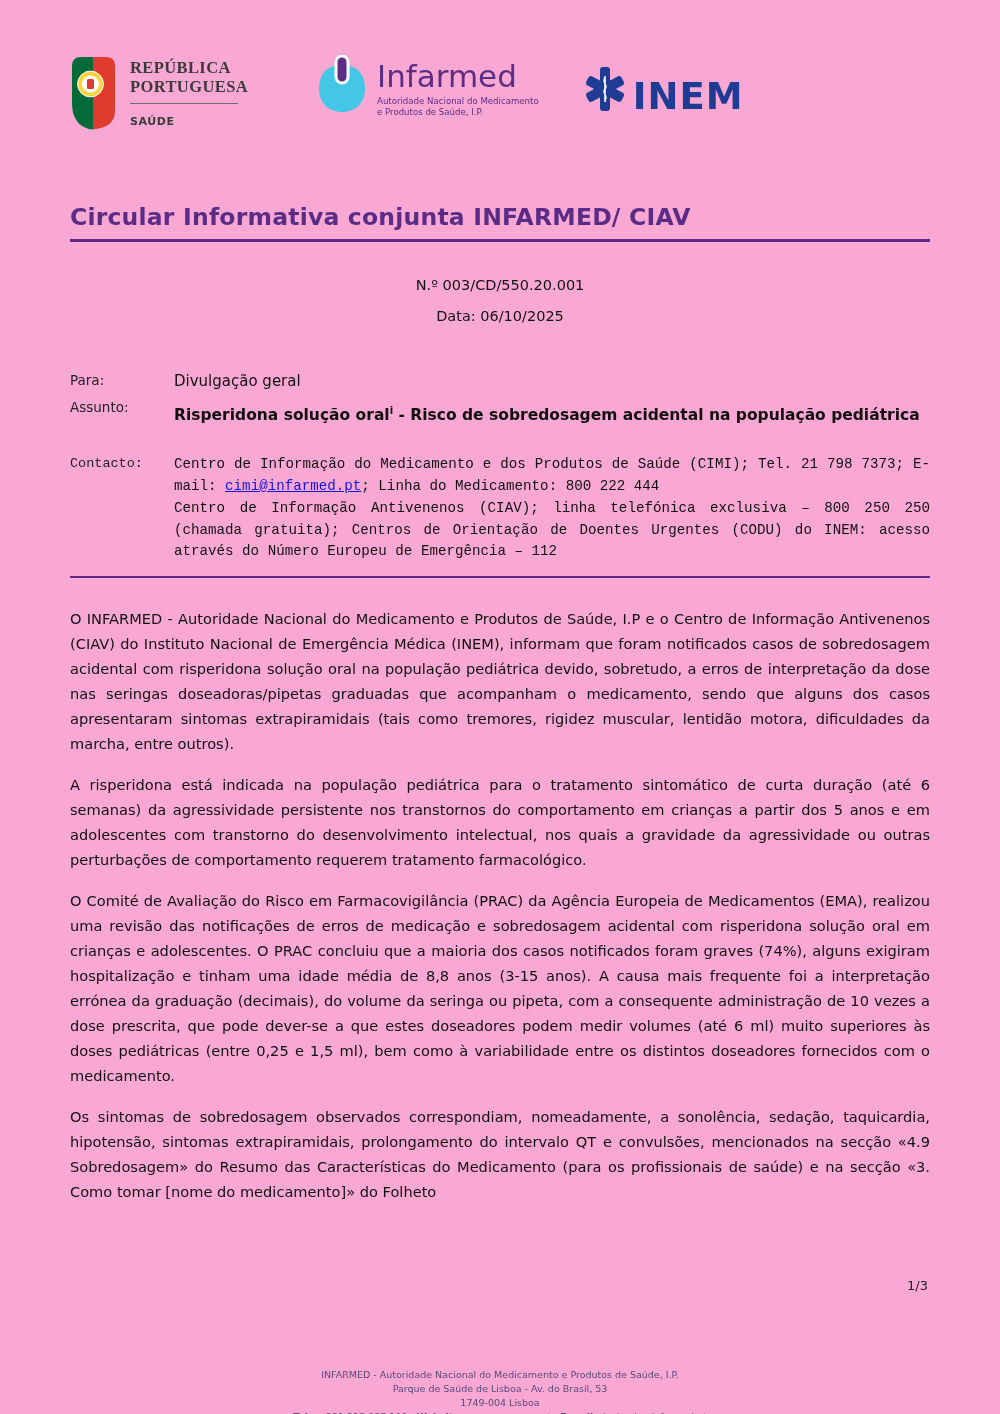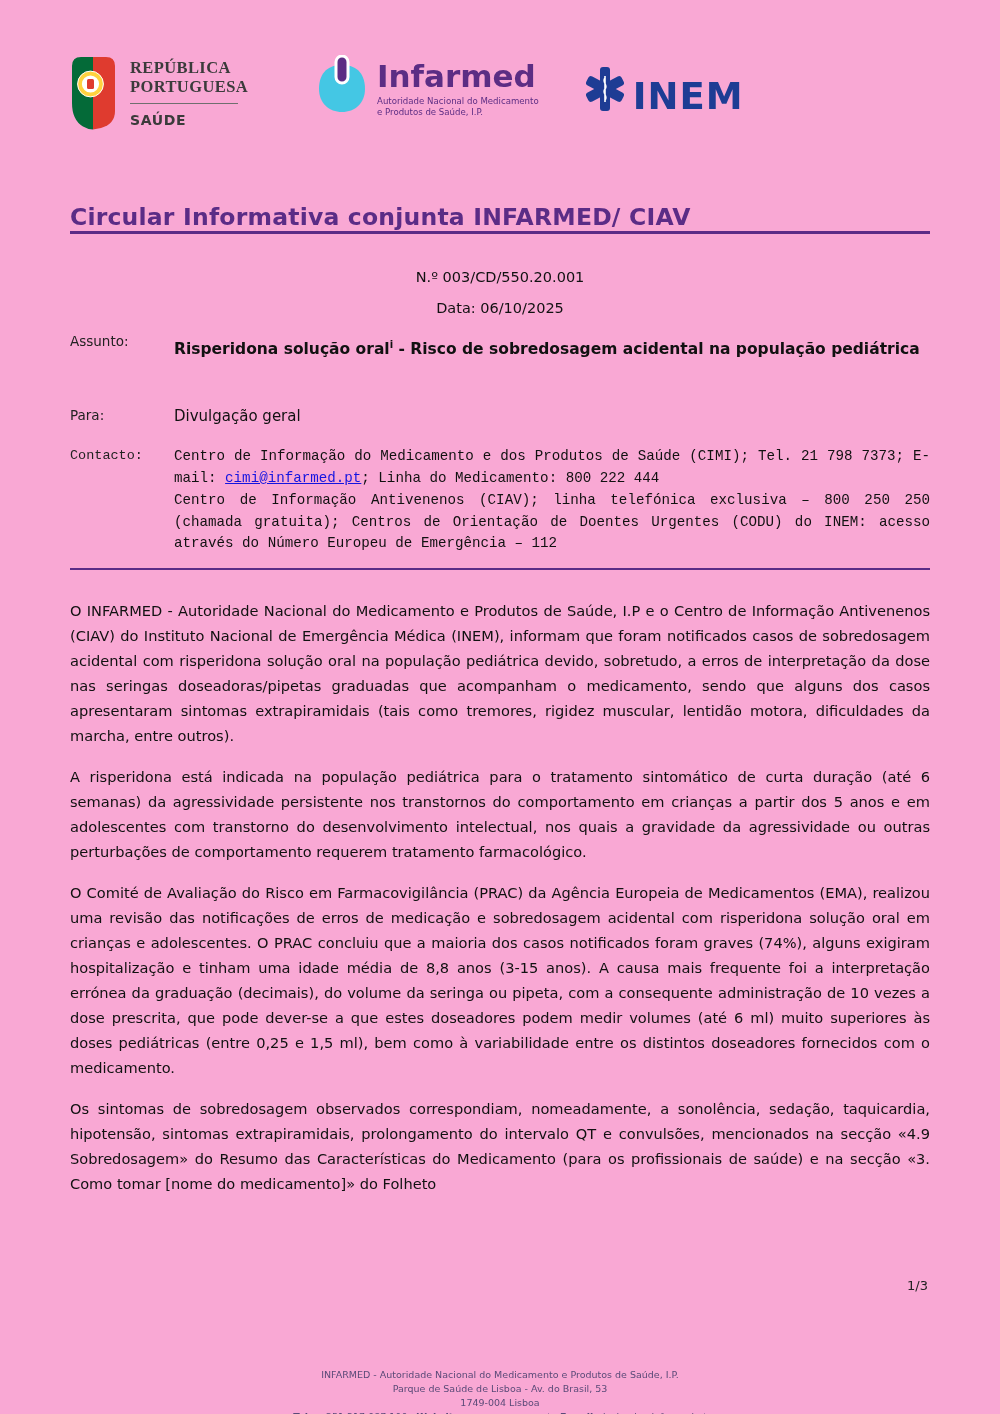--- a/index.html
+++ b/index.html
@@ -18,35 +18,36 @@
   
   .logos { display:flex; align-items:flex-start; height:92px; }
   .logo-gov { display:flex; gap:13px; width:182px; flex:none; }
   .gov-text { padding-top:3px; }
   .gov-name {
     font-family:"Liberation Serif","DejaVu Serif",serif;
     font-weight:bold; font-size:16.5px; line-height:19px;
     color:#3b3b3b; letter-spacing:.4px;
   }
   .gov-rule { width:108px; height:0; border-top:1.5px solid #6f6f6f; margin:7px 0 6px; }
-  .gov-ministry { font-size:14px; font-weight:bold; color:#3b3b3b; letter-spacing:.6px; }
+  .gov-ministry { font-size:11px; font-weight:bold; color:#3b3b3b; letter-spacing:.6px; }
 
   .logo-infarmed { display:flex; gap:9px; margin-left:64px; flex:none; }
   .inf-text { padding-top:6px; }
-  .inf-word { font-size:31px; line-height:30px; color:#5C2D84; font-weight:700; }
+  .inf-word { font-size:31px; line-height:30px; color:#5C2D84; font-weight:400; }
   .inf-sub { font-size:8.6px; line-height:11px; color:#5C2D84; margin-top:5px; }
 
   .logo-inem { display:flex; gap:6px; margin-left:44px; align-items:flex-end; padding-top:10px; flex:none; }
   .inem-word { font-size:37px; font-weight:800; color:#1E3C94; letter-spacing:1px; line-height:40px; }
 
   
   .doc-title {
     margin:56px 0 0 0;
     font-size:23.5px; font-weight:bold; color:#5B2C86;
     letter-spacing:.2px;
+    padding-bottom:8px;
     border-bottom:3px solid #5B2C86;
   }
 
   
   .meta { margin-top:28px; text-align:center; font-size:14.5px; line-height:31px; color:#111; }
 
   
   .field { display:flex; }
   .field-label { flex:none; width:104px; font-size:13.5px; color:#222; }
   .field-value { flex:1; }
@@ -146,30 +147,30 @@
     </div>
   </div>
 
   <h1 class="doc-title">Circular Informativa conjunta INFARMED/ CIAV</h1>
 
   <div class="meta">
     <div>N.º 003/CD/550.20.001</div>
     <div>Data: 06/10/2025</div>
   </div>
 
+  <div class="field to-row">
+    <div class="field-label">Para:</div>
+    <div class="field-value">Divulgação geral</div>
+  </div>
+
   <div class="field subject">
     <div class="field-label">Assunto:</div>
     <div class="field-value">
       <span>Risperidona solução oral</span><sup>i</sup><span> - Risco de sobredosagem acidental na população pediátrica</span>
     </div>
-  </div>
-
-  <div class="field to-row">
-    <div class="field-label">Para:</div>
-    <div class="field-value">Divulgação geral</div>
   </div>
 
   <div class="field contact-row">
     <div class="field-label">Contacto:</div>
     <div class="field-value">
       <div><span>Centro de Informação do Medicamento e dos Produtos de Saúde (CIMI); Tel. 21 798 7373; E-mail: </span><a>cimi@infarmed.pt</a><span>; Linha do Medicamento: 800 222 444</span></div>
       <div>Centro de Informação Antivenenos (CIAV); linha telefónica exclusiva – 800 250 250 (chamada gratuita); Centros de Orientação de Doentes Urgentes (CODU) do INEM: acesso através do Número Europeu de Emergência – 112</div>
     </div>
   </div>
 

